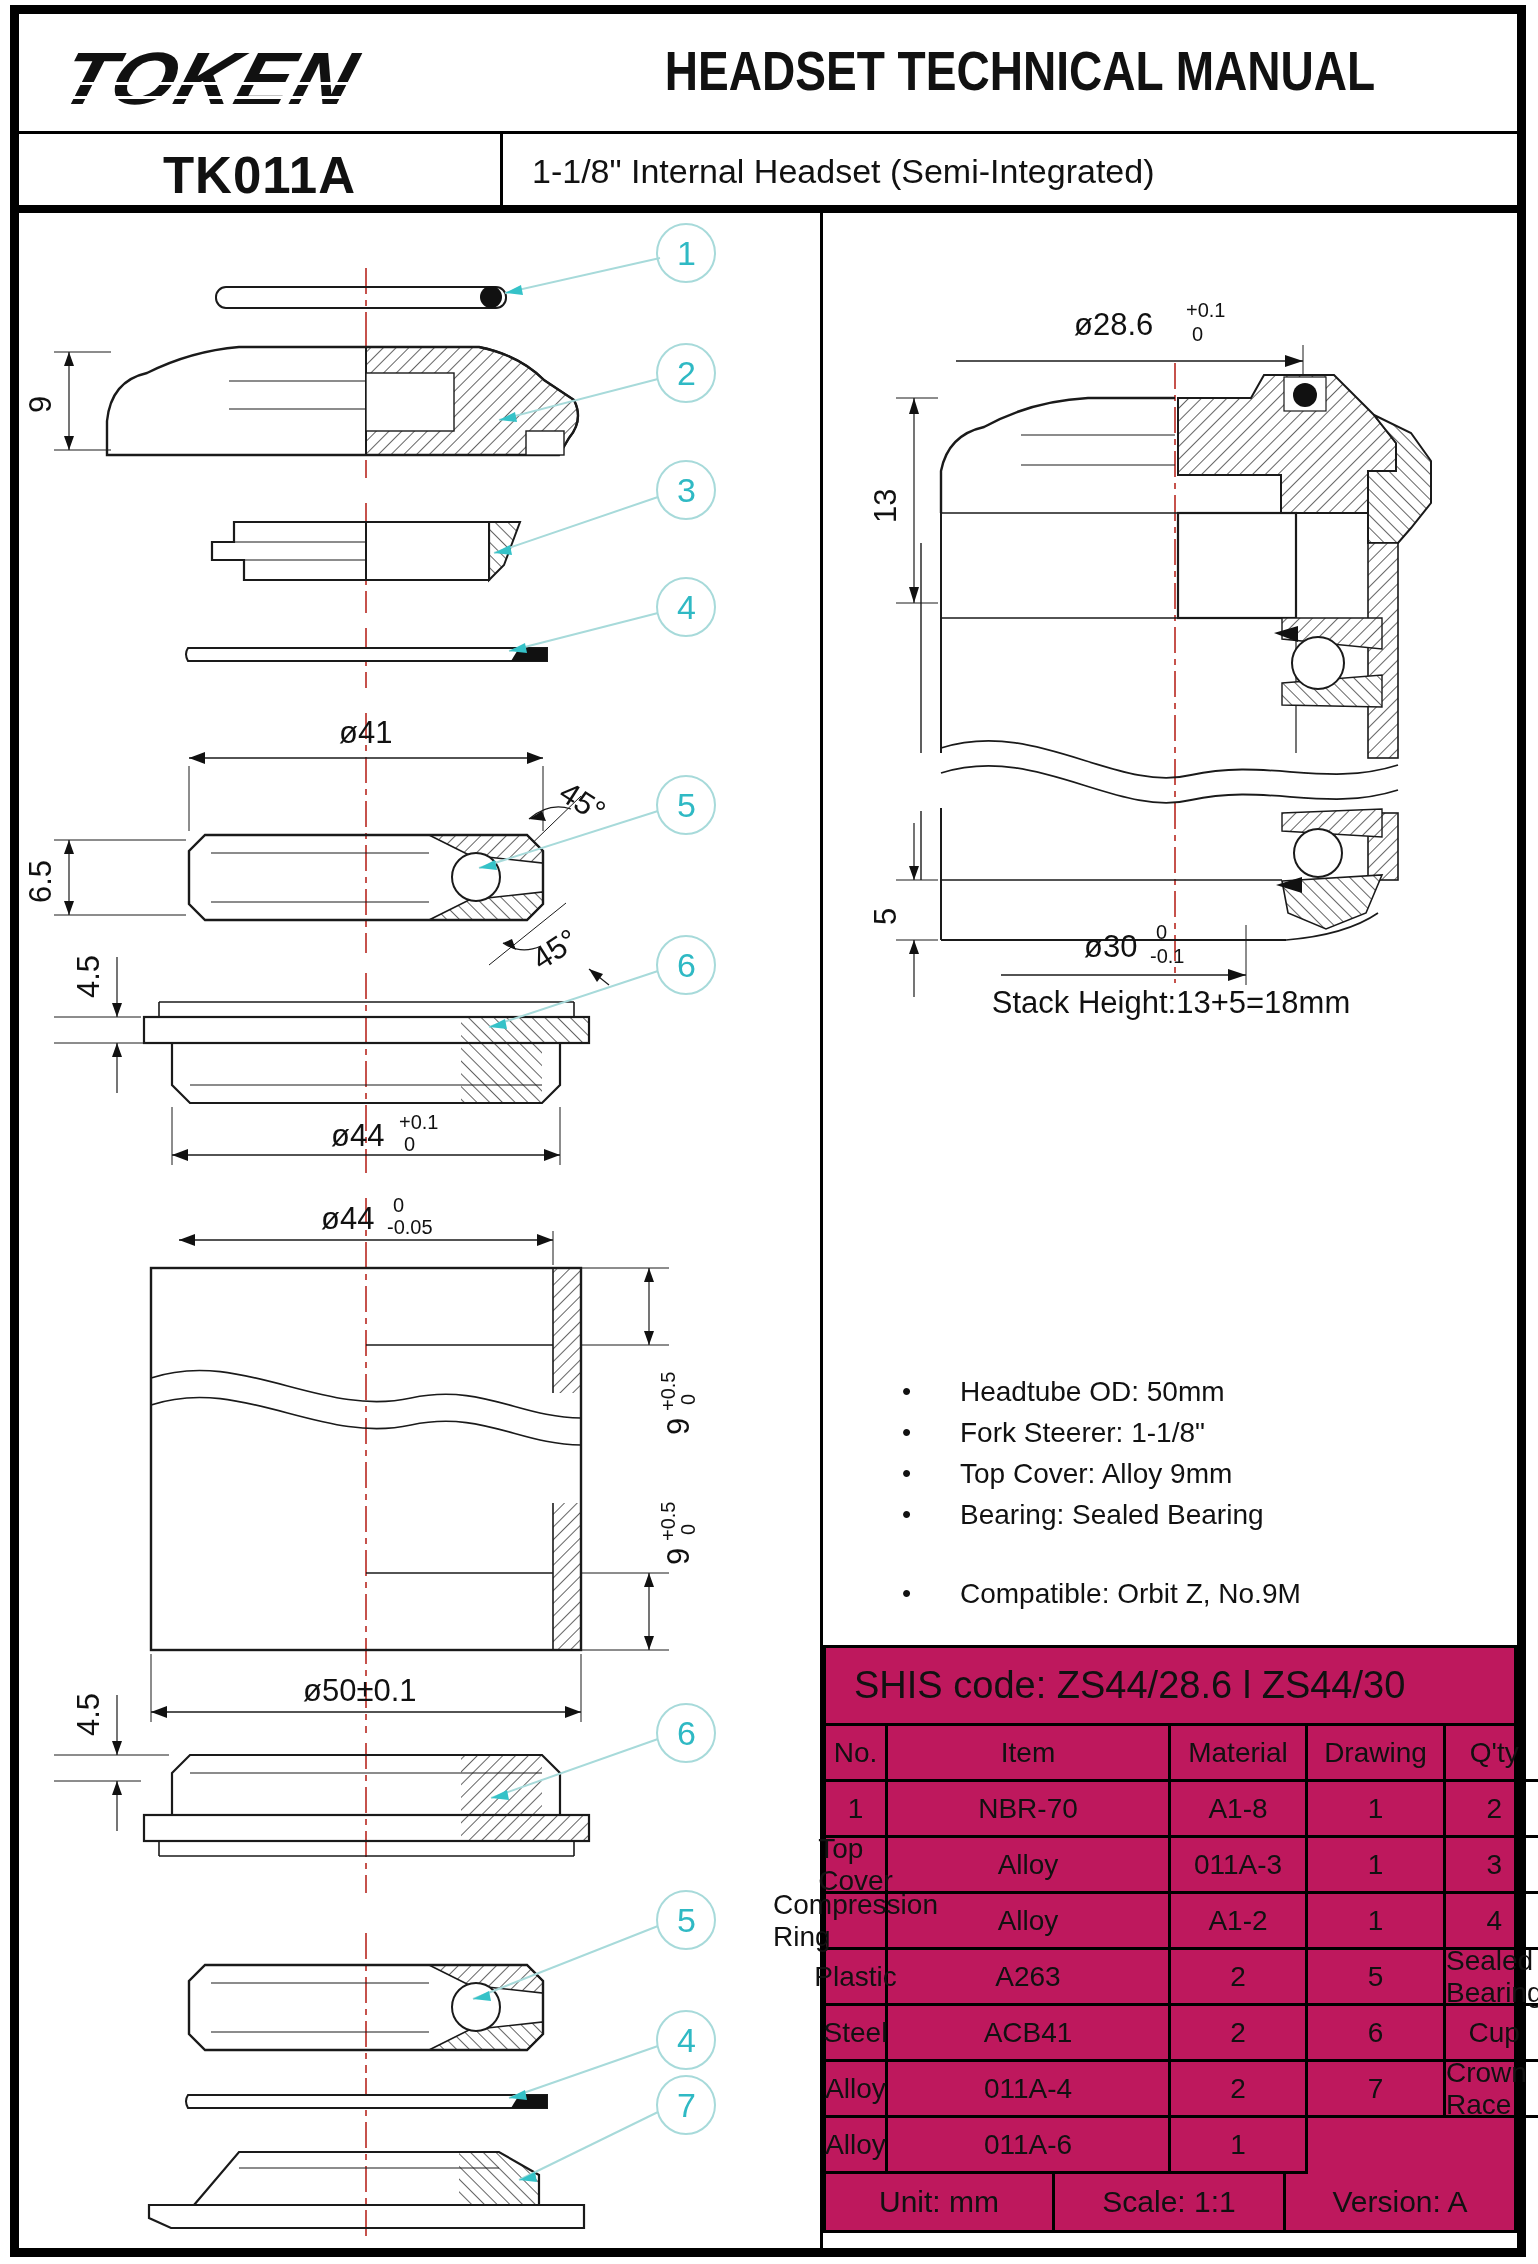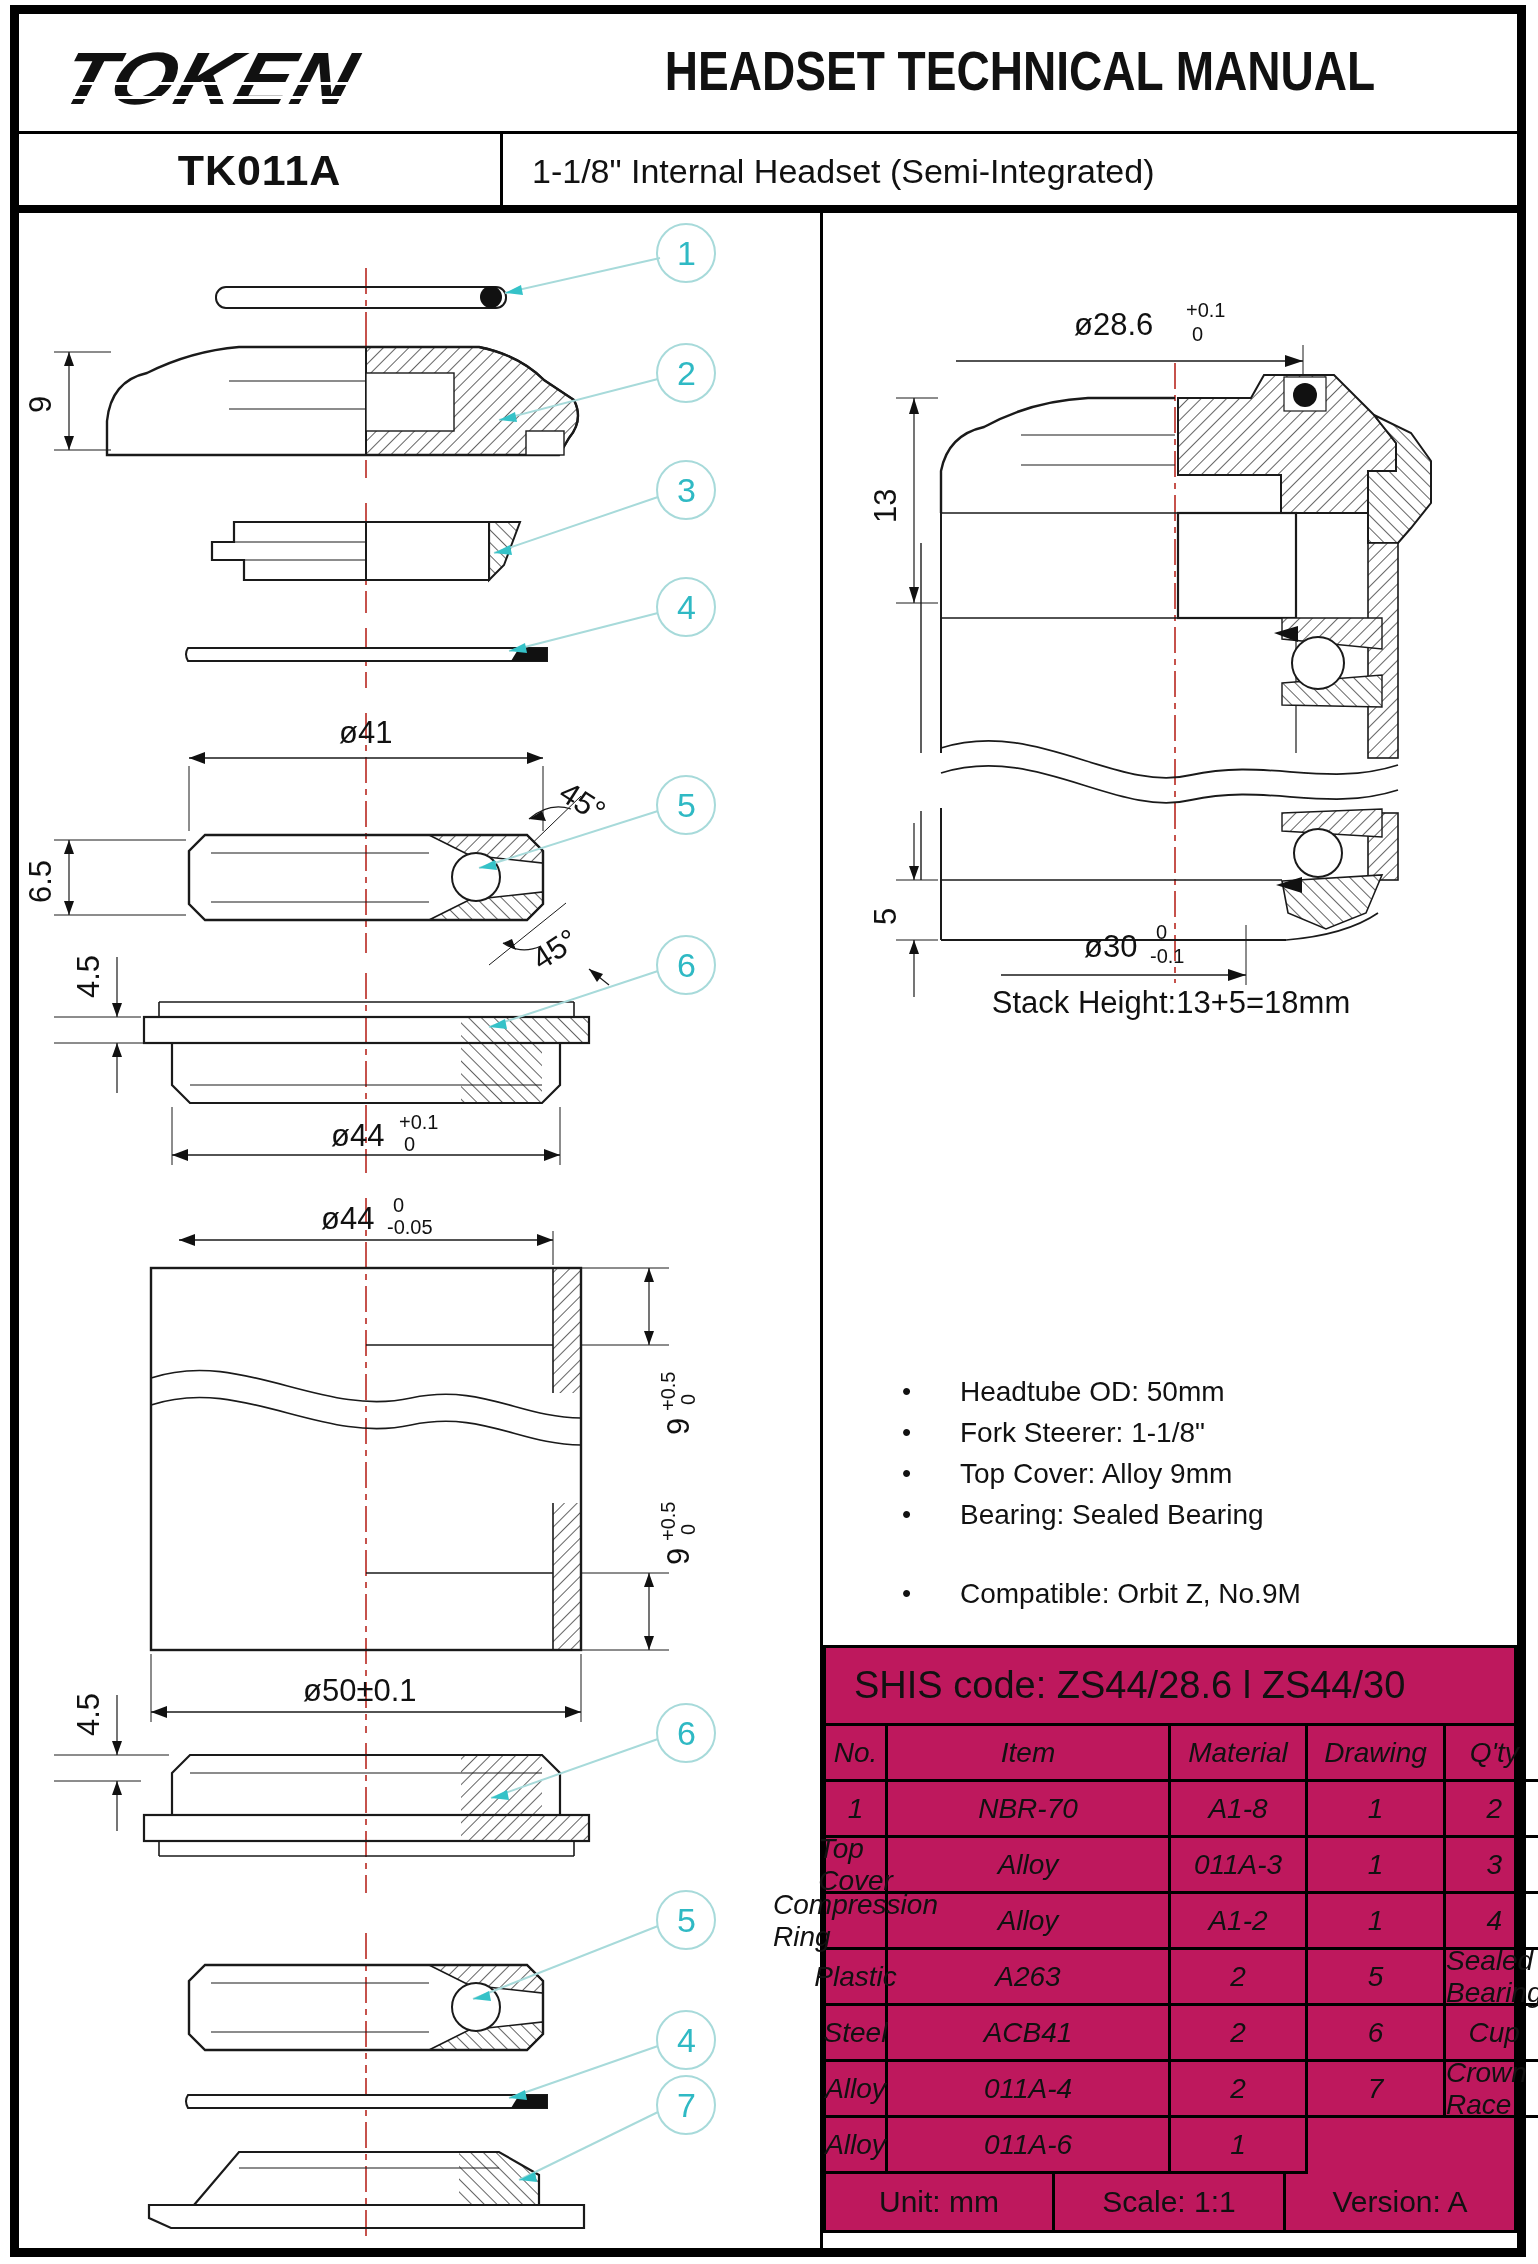--- a/index.html
+++ b/index.html
@@ -15,37 +15,37 @@
   .logo{position:absolute;left:52px;top:34px;width:470px;height:84px;}
   .logo-text{font-size:79px;font-weight:900;font-style:italic;letter-spacing:1px;
              transform:skewX(-16deg) scale(1.04,0.94);transform-origin:left bottom;
              white-space:nowrap;line-height:84px;}
   .logo-stripe{position:absolute;left:0;width:470px;height:3px;background:#fff;}
 
   .main-title{position:absolute;left:540px;top:38px;width:960px;text-align:center;
               font-size:47px;font-weight:800;letter-spacing:0px;
               transform:scale(0.98,1.18);transform-origin:center top;white-space:nowrap;}
   .model{position:absolute;left:19px;top:146px;width:481px;text-align:center;
-         font-size:43px;font-weight:800;letter-spacing:1px;}
+         font-size:51px;font-weight:800;letter-spacing:1px;}
   .subtitle{position:absolute;left:532px;top:152px;font-size:34px;}
 
   
   .stack-note-wrap{position:absolute;left:826px;top:985px;width:690px;text-align:center;font-size:31px;}
   .bullets{position:absolute;left:902px;top:1376px;width:580px;font-size:28px;}
   .bullet-row{display:flex;margin-bottom:9px;}
   .bullet-dot{width:58px;font-size:26px;}
   .bullet-gap{height:38px;}
 
   
   .spec-table{position:absolute;left:823px;top:1645px;width:694px;border:3px solid #000;box-sizing:border-box;background:#be185d;}
   .shis{height:78px;border-bottom:3px solid #000;box-sizing:border-box;display:flex;align-items:center;
         padding-left:28px;font-size:38px;}
   .tgrid{display:grid;grid-template-columns:62px 283px 137px 138px auto;}
   .tgrid > div{height:56px;box-sizing:border-box;border-right:3px solid #000;border-bottom:3px solid #000;
-               display:flex;align-items:center;justify-content:center;font-size:28px;font-style:italic;}
+               display:flex;align-items:center;justify-content:center;font-size:28px;}
   .tgrid > div:nth-child(5n){border-right:none;}
   .tfoot{display:grid;grid-template-columns:229px 231px auto;}
   .tfoot > div{height:56px;box-sizing:border-box;border-right:3px solid #000;
                display:flex;align-items:center;justify-content:center;font-size:30px;}
   .tfoot > div:last-child{border-right:none;}
 
   svg text{font-family:"Liberation Sans", sans-serif;fill:#111;}
   .dimtxt{font-size:31px;}
   .toltxt{font-size:20px;}
   .callout-num{font-size:34px;fill:#2fb9c4;}

